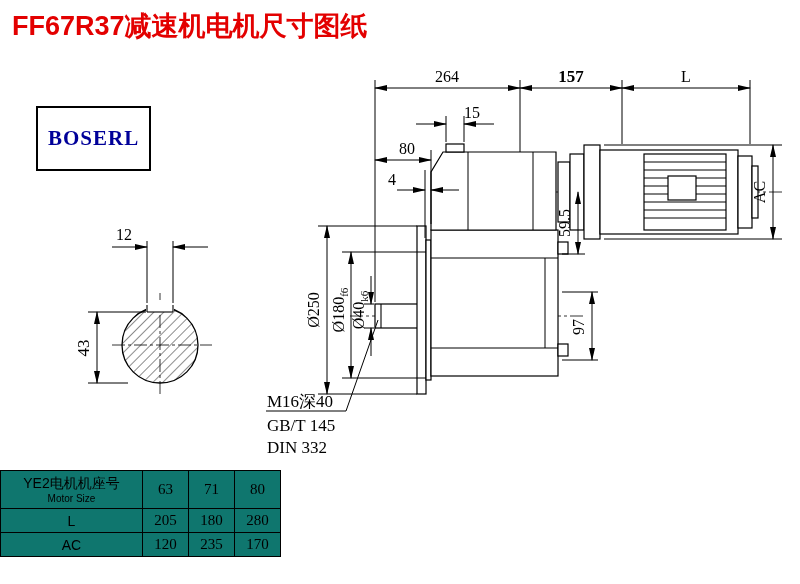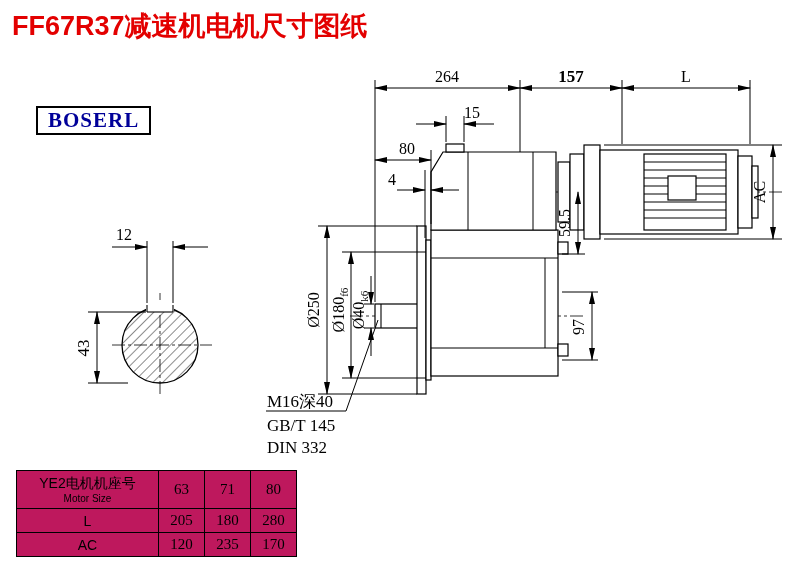--- a/index.html
+++ b/index.html
@@ -7,42 +7,42 @@
   body { font-family:"Liberation Sans", sans-serif; position:relative; }
   .page { position:absolute; inset:0; background:#fff; }
 
   .title {
     position:absolute; left:12px; top:8px;
     font-size:27px; font-weight:bold; color:#e30000;
     font-family:"Liberation Sans", sans-serif; white-space:nowrap;
   }
   .brand {
     position:absolute; left:36px; top:106px;
-    border:2px solid #000; padding:0 10px; background:#fff;
+    border:2px solid #000; padding:18px 10px; background:#fff;
   }
   .brand span {
     font-family:"Liberation Serif", serif; font-weight:bold;
     font-size:21px; color:#000099; letter-spacing:1px;
   }
 
   svg.drawing { position:absolute; left:0; top:0; }
 
   
   .o   { fill:#fff; stroke:#000; stroke-width:1.2; }
   .ln  { stroke:#000; stroke-width:1.1; fill:none; }
   .thin{ stroke:#000; stroke-width:1; fill:none; }
   .cl  { stroke:#000; stroke-width:0.8; stroke-dasharray:13 3 3 3; fill:none; }
   text.d { font-family:"Liberation Serif", serif; font-size:16px; fill:#000; }
   text.b { font-weight:bold; font-size:17px; }
   text.a { font-family:"Liberation Serif", serif; font-size:17px; fill:#000; }
   tspan.tol { font-size:11px; }
 
   table.spec {
-    position:absolute; left:16px; top:470px;
-    border-collapse:collapse; background:#be185d;
+    position:absolute; left:0; top:470px;
+    border-collapse:collapse; background:#0f766e;
   }
   table.spec td {
     border:1px solid #000; text-align:center; vertical-align:middle;
     padding:0 4px; height:24px; width:46px;
     font-family:"Liberation Serif", serif; font-size:15px; color:#000;
   }
   table.spec td.c1 {
     width:142px; font-family:"Liberation Sans", sans-serif; font-size:14px;
   }
   table.spec tr.hdr td { height:38px; }

